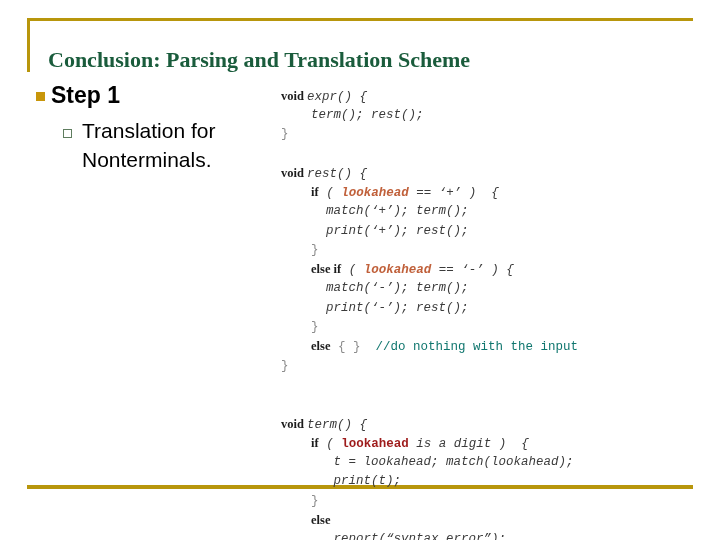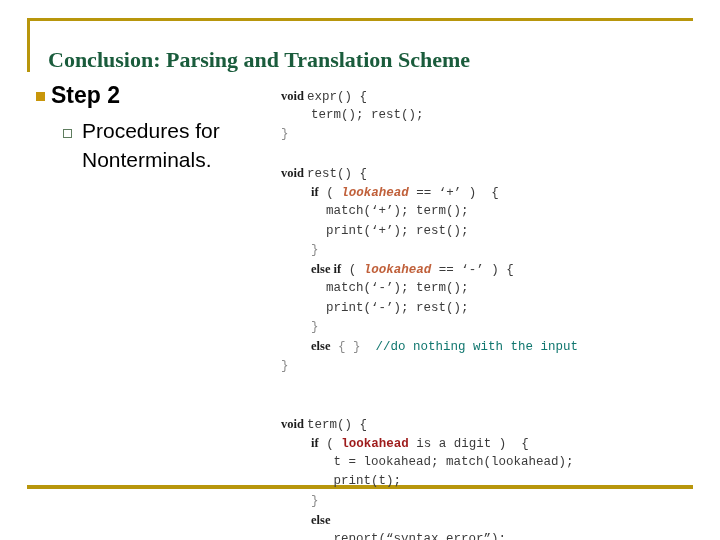--- a/index.html
+++ b/index.html
@@ -133,38 +133,39 @@
   }
   .la-red {
     font-weight: bold;
     color: #9e1b1b;
   }
   .cmt {
     color: #0f766e;
   }
   .plain {
     color: #3b3b3b;
+    font-style: italic;
   }
   .brace {
     color: #8c8c8c;
   }
 </style>
 </head>
 <body>
 
 <div id="slide-frame-top"></div>
 <div id="slide-frame-left"></div>
 <div id="slide-rule-bottom"></div>
 
 <h1 id="slide-title">Conclusion: Parsing and Translation Scheme</h1>
 
 <div id="bullet-list">
   <div class="bullet-row lvl1">
     <span class="marker"></span>
-    <span class="text">Step 2</span>
+    <span class="text">Step 1</span>
   </div>
   <div class="bullet-row lvl2">
     <span class="marker"></span>
-    <span class="text">Procedures for Nonterminals.</span>
+    <span class="text">Translation for Nonterminals.</span>
   </div>
 </div>
 
 <pre id="code-block"><div class="code-line"><span class="kw">void </span><span class="plain">expr() {</span></div><div class="code-line"><span class="plain">    term(); rest();</span></div><div class="code-line"><span class="brace">}</span></div><div class="code-line"><span class="plain"> </span></div><div class="code-line"><span class="kw">void </span><span class="plain">rest() {</span></div><div class="code-line"><span class="plain">    </span><span class="kw">if</span><span class="plain"> ( </span><span class="la-italic">lookahead</span><span class="plain"> == ‘+’ )  {</span></div><div class="code-line"><span class="plain">      match(‘+’); term();</span></div><div class="code-line"><span class="plain">      print(‘+’); rest();</span></div><div class="code-line"><span class="brace">    }</span></div><div class="code-line"><span class="plain">    </span><span class="kw">else if</span><span class="plain"> ( </span><span class="la-italic">lookahead</span><span class="plain"> == ‘-’ ) {</span></div><div class="code-line"><span class="plain">      match(‘-’); term();</span></div><div class="code-line"><span class="plain">      print(‘-’); rest();</span></div><div class="code-line"><span class="brace">    }</span></div><div class="code-line"><span class="plain">    </span><span class="kw">else</span><span class="brace"> { }  </span><span class="cmt">//do nothing with the input</span></div><div class="code-line"><span class="brace">}</span></div><div class="code-line"><span class="plain"> </span></div><div class="code-line"><span class="plain"> </span></div><div class="code-line"><span class="kw">void </span><span class="plain">term() {</span></div><div class="code-line"><span class="plain">    </span><span class="kw">if</span><span class="plain"> ( </span><span class="la-red">lookahead</span><span class="plain"> is a digit )  {</span></div><div class="code-line"><span class="plain">       t = lookahead; match(lookahead);</span></div><div class="code-line"><span class="plain">       print(t);</span></div><div class="code-line"><span class="brace">    }</span></div><div class="code-line"><span class="plain">    </span><span class="kw">else</span></div><div class="code-line"><span class="plain">       report(“syntax error”);</span></div></pre>
 
 </body></html>

